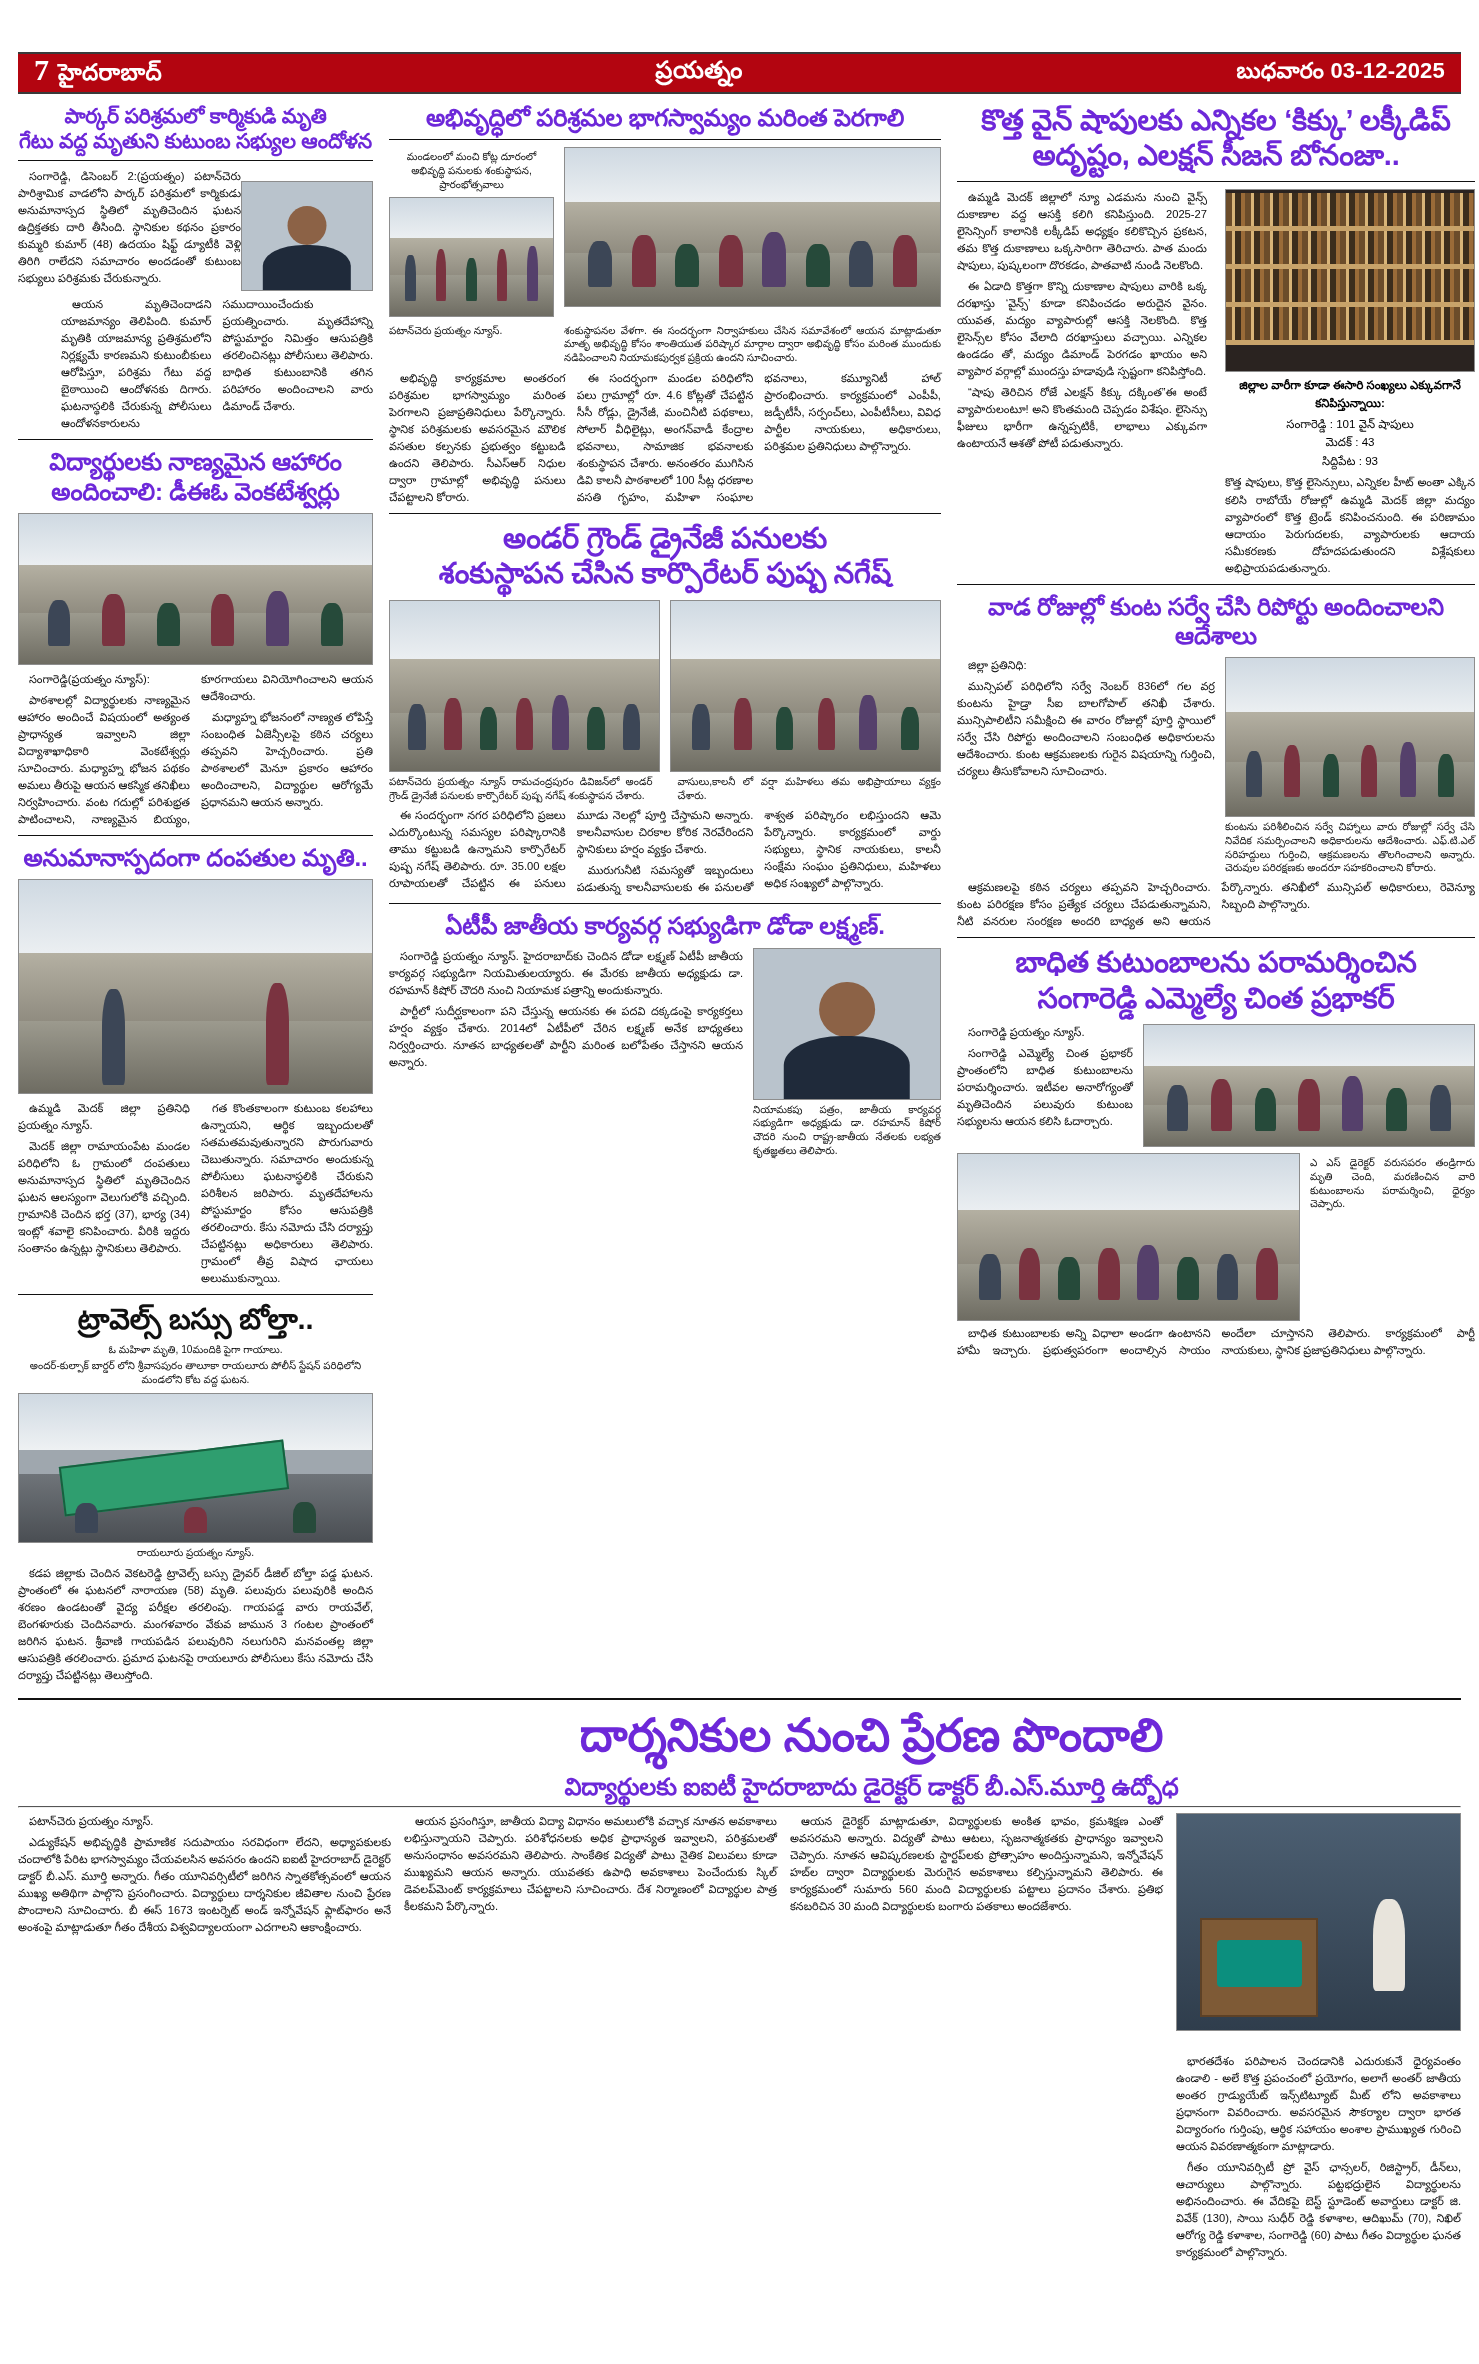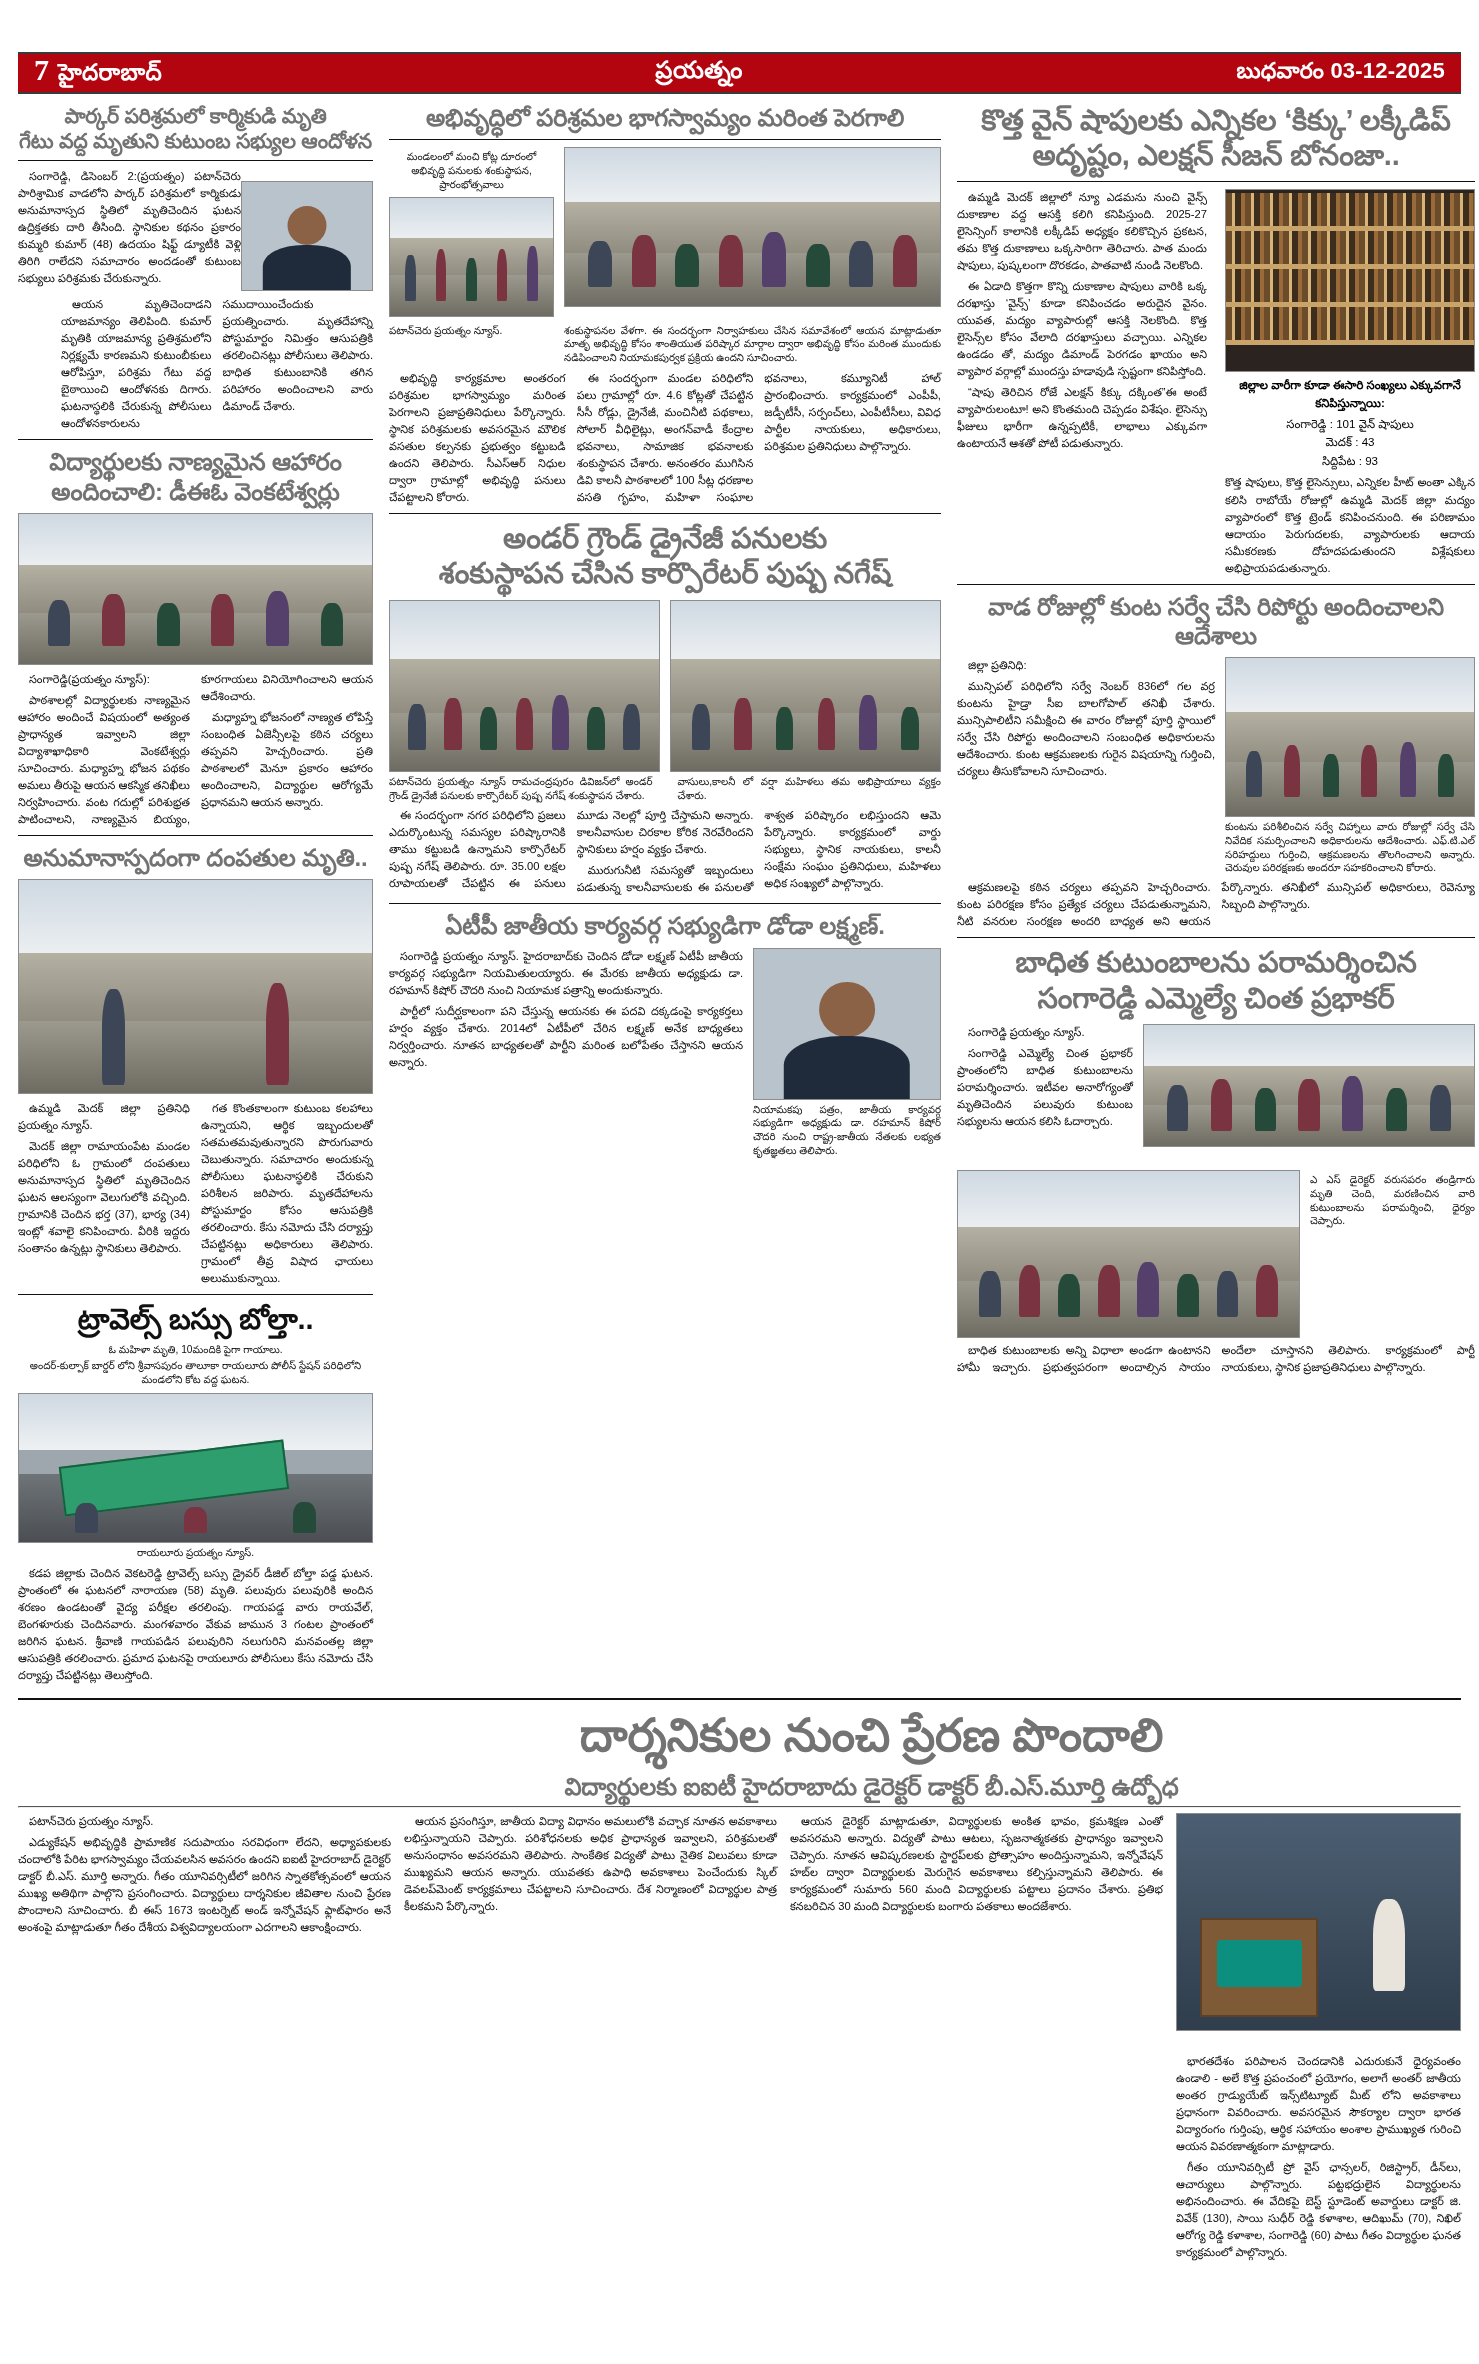--- a/index.html
+++ b/index.html
@@ -47,21 +47,21 @@
     column-gap: 16px;
     margin-top: 9px;
   }
   .col { display: flex; flex-direction: column; }
 
   
   .hl {
     font-weight: bold;
     text-align: center;
     line-height: 1.22;
-    color: #737373;
+    color: #6d28d9;
     letter-spacing: -.2px;
   }
   .hl-s  { font-size: 20.5px; }
   .hl-m  { font-size: 24px; }
   .hl-l  { font-size: 29px; }
   .hl-xl { font-size: 46px; }
 
   .rule {
     border: none;
     border-top: 1.5px solid #111;
@@ -452,21 +452,21 @@
                 <i></i>
                 <i></i>
                 <i></i>
                 <i></i>
                 <i></i>
                 <i></i>
                 <i></i>
               </div>
           </div>
         </div>
-        <div style="display:flex;gap:10px;margin-top:23px;">
+        <div style="display:flex;gap:10px;margin-top:6px;">
           <div class="photo" style="flex:1;height:168px;">
             <div class="sky"></div>
               <div class="mid"></div>
               <div class="grnd"></div>
             <div class="ppl">
                 <i></i>
                 <i></i>
                 <i></i>
                 <i></i>
                 <i></i>

